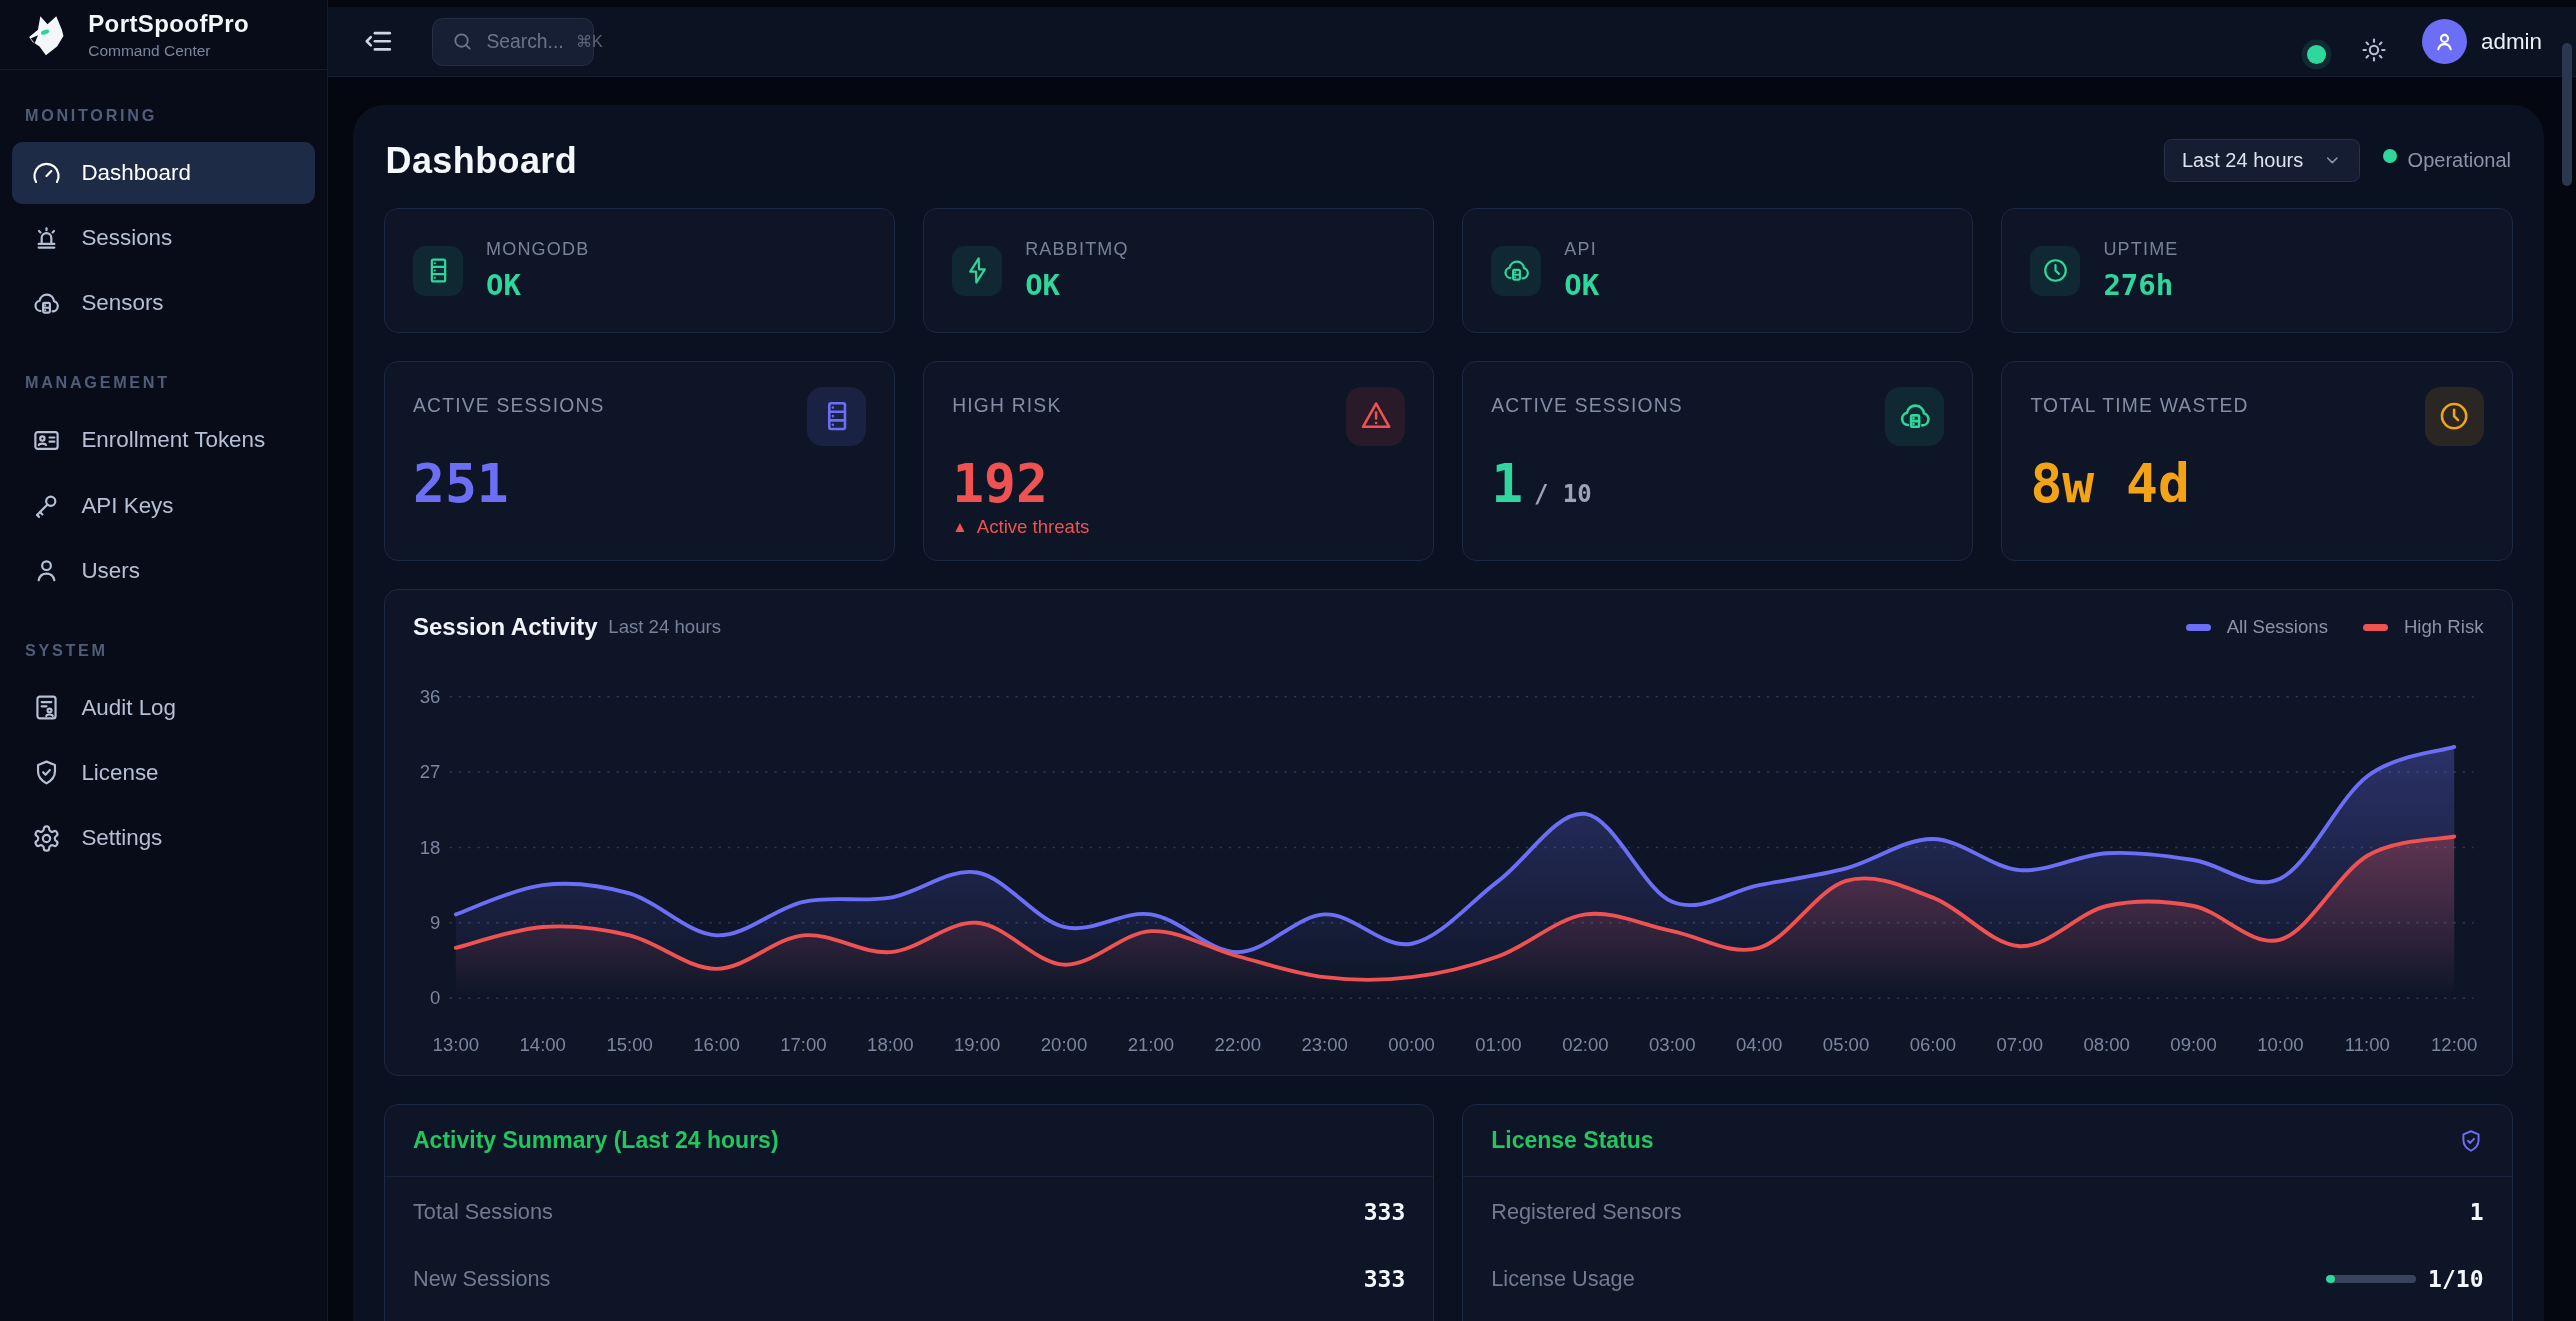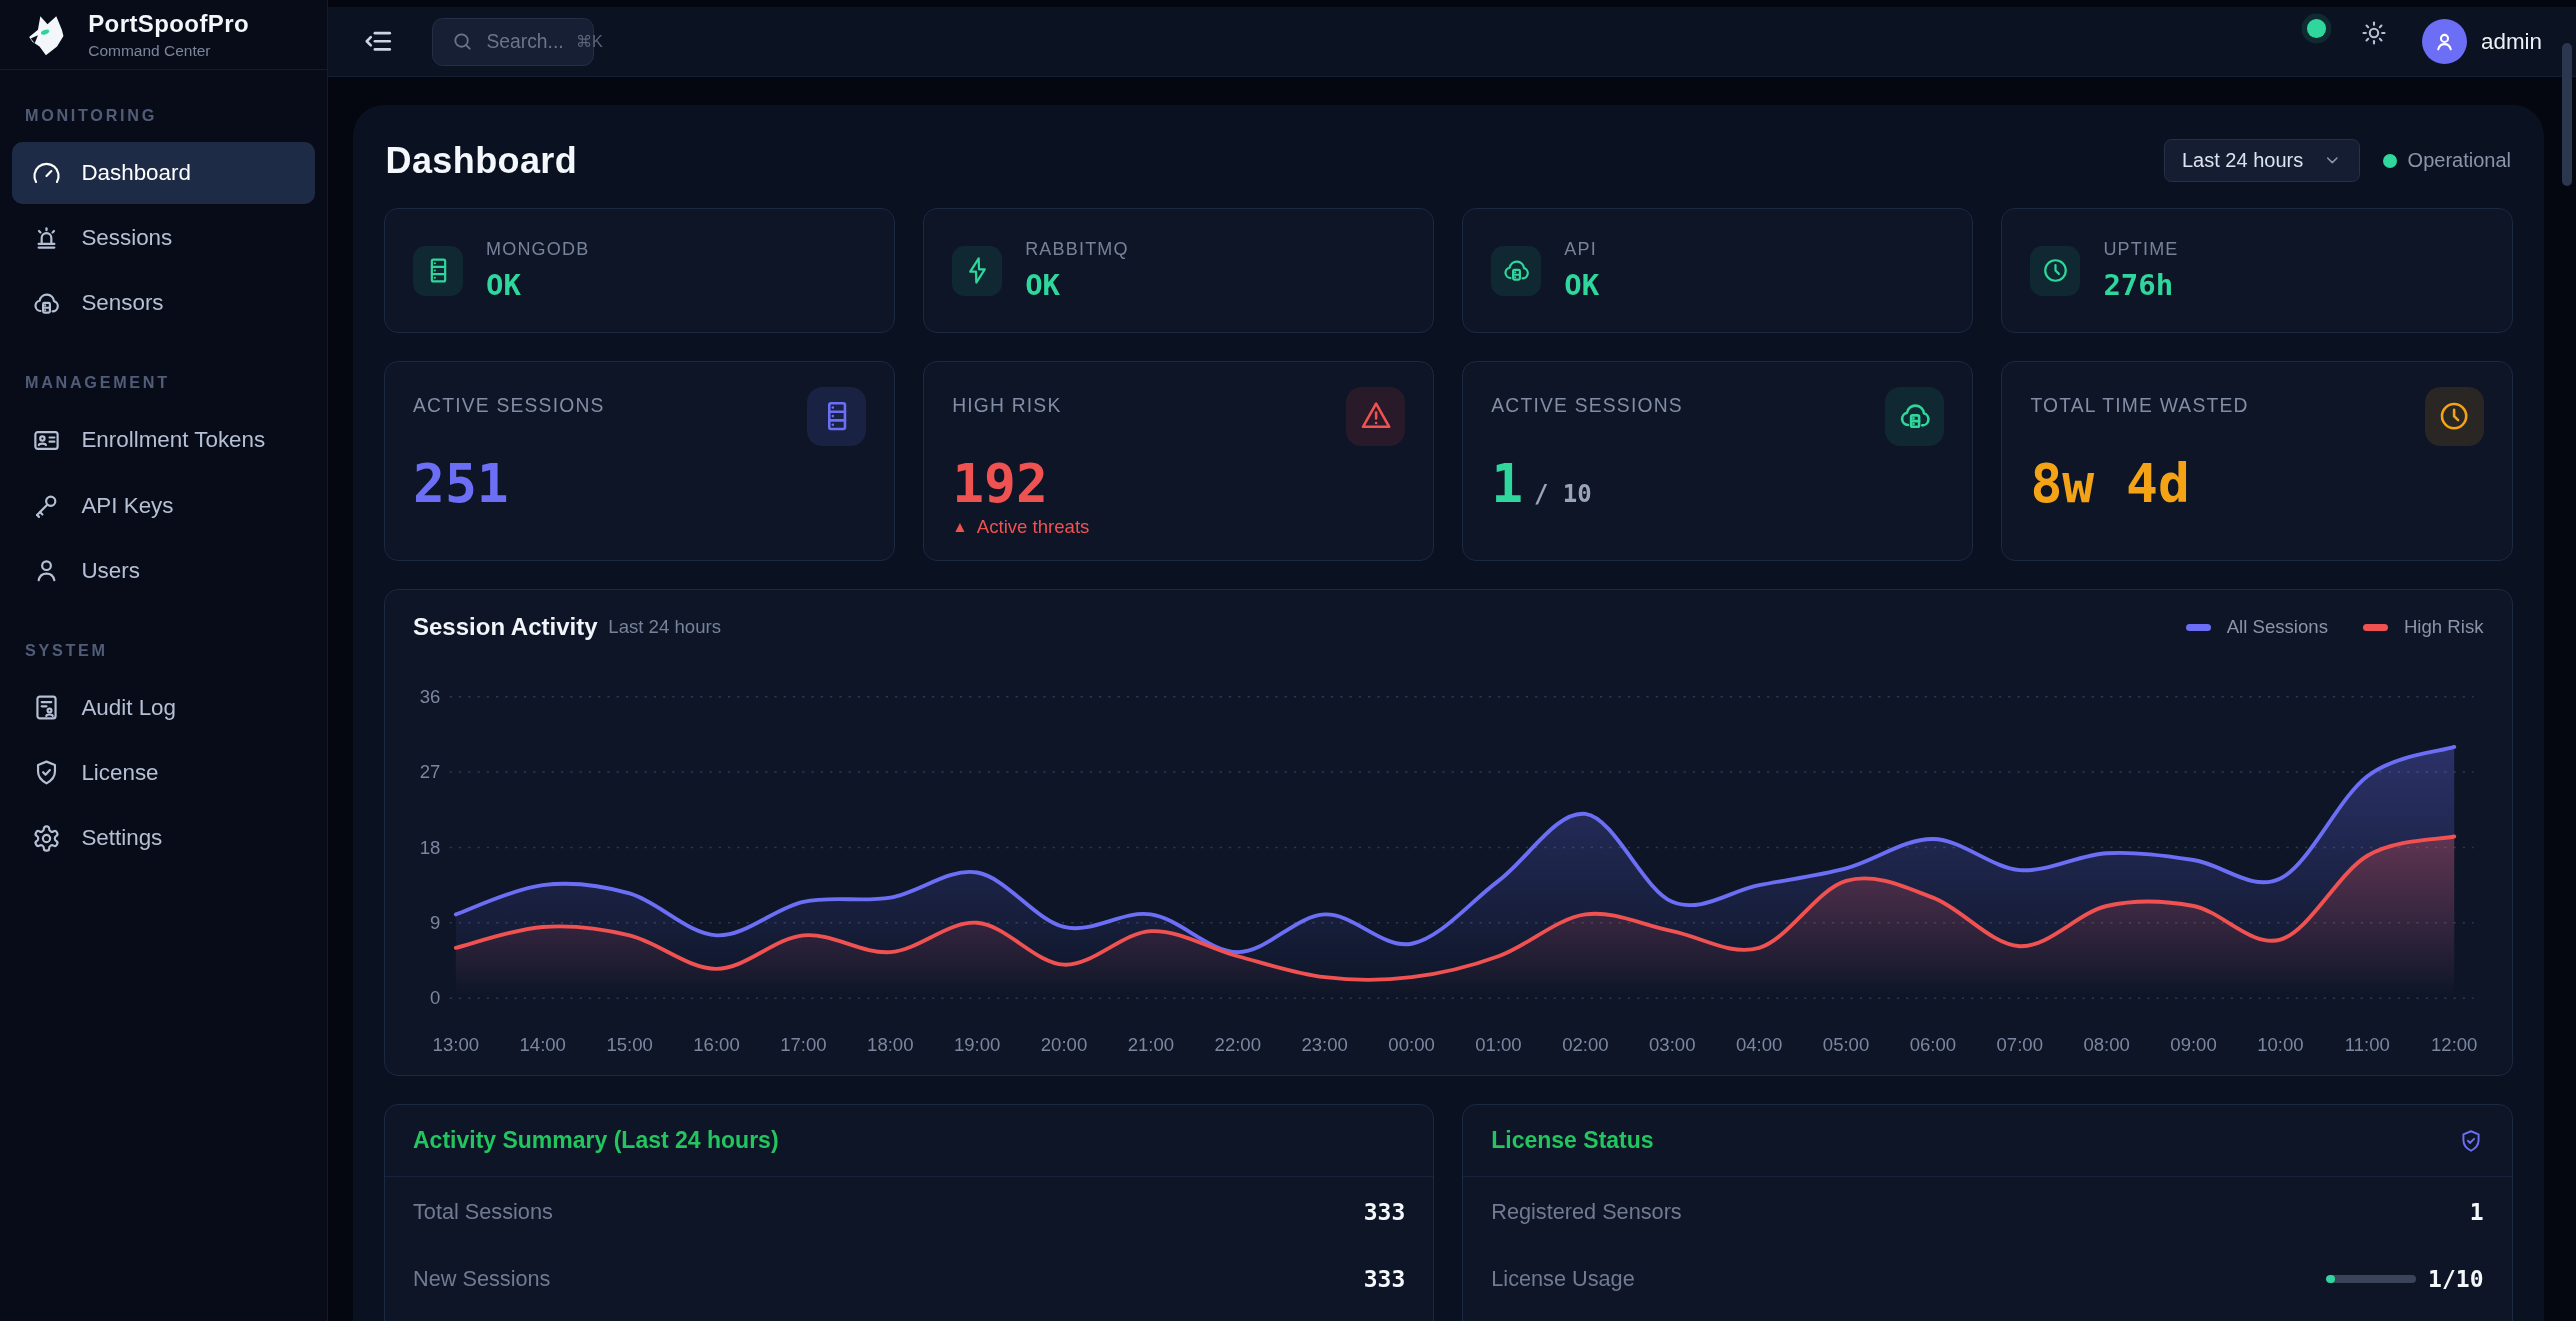--- a/index.html
+++ b/index.html
@@ -31,36 +31,36 @@
   
   .main { flex:1; display:flex; flex-direction:column; min-width:0;margin-top:7px; }
   .topbar { height:70px; background:#0b1322; border-bottom:1.5px solid #141e33; display:flex; align-items:center; padding:0 34px; gap:37px; }
   .icon-btn { background:none; border:none; color:#cdd5e4; cursor:pointer; display:flex; align-items:center; }
   .icon-btn svg { width:32.5px; height:32.5px; }
   .searchbox { display:flex; align-items:center; gap:12.4px; background:#161f34; border:1.5px solid #232e47; border-radius:10.8px; height:48px; padding:0 18.6px; width:162px; cursor:pointer; }
   .searchbox svg { width:23px; height:23px; color:#6b7489; flex:none; }
   .searchbox input { background:transparent; border:none; outline:none; width:77px; font-size:19.3px; color:#e2e8f0; font-family:"Liberation Sans",sans-serif; }
   .searchbox input::placeholder { color:#6b7489; }
   .kbd-hint { font-size:16.2px; color:#5a6478; white-space:nowrap; }
-  .topbar-right { margin-left:auto; display:flex; align-items:flex-start; gap:34px; }
+  .topbar-right { margin-left:auto; display:flex; align-items:flex-end; gap:34px; }
   .status-dot-sm { width:18.6px; height:18.6px; border-radius:50%; background:var(--green); box-shadow:0 0 0 5.4px rgba(47,215,156,.12); }
   .avatar { width:45px; height:45px; border-radius:50%; background:#6c6ff5; display:flex; align-items:center; justify-content:center; }
   .avatar svg { width:25px; height:25px; color:#fff; }
   .user-btn { display:flex; align-items:center; gap:14px; background:none; border:none; cursor:pointer; color:#edf1f7; font-size:22.4px; font-family:"Liberation Sans",sans-serif; }
 
   
   .content { flex:1; padding:28px 32.5px 0 25px; min-height:0; }
   .panel { background:var(--panel-bg); border-radius:31px 31px 0 0; height:100%; padding:31px; overflow:hidden; }
 
   .page-head { display:flex; align-items:center; margin:3.1px 1.5px 26px; }
   .page-title { font-size:36px; font-weight:bold; color:#f4f7fb; letter-spacing:0.4px; }
   .page-head-right { margin-left:auto; display:flex; align-items:center; gap:23px; }
   .select { display:flex; align-items:center; gap:20px; background:#141d31; border:1.5px solid #26324b; border-radius:7.7px; height:43px; padding:0 17px; font-size:20px; color:#dde3ee; cursor:pointer; }
   .select svg { width:18.6px; height:18.6px; color:#8b95a9; }
-  .op-status { display:flex; align-items:center; gap:10.8px; font-size:20px; color:#8b95a9; }
+  .op-status { display:flex; align-items:flex-start; gap:10.8px; font-size:20px; color:#8b95a9; }
   .op-dot { width:14px; height:14px; border-radius:50%; background:var(--green); }
 
   .grid4 { display:grid; grid-template-columns:repeat(4,1fr); gap:28px; margin-bottom:28px; }
   .grid2 { display:grid; grid-template-columns:1fr 1fr; gap:28px; }
   .card { background:var(--card-bg); border:1.5px solid var(--card-border); border-radius:14px; }
 
   
   .service-card { height:125px; display:flex; align-items:center; gap:23px; padding:0 28px; }
   .chip { border-radius:12.4px; display:flex; align-items:center; justify-content:center; }
   .chip-sm { width:50px; height:50px; }

